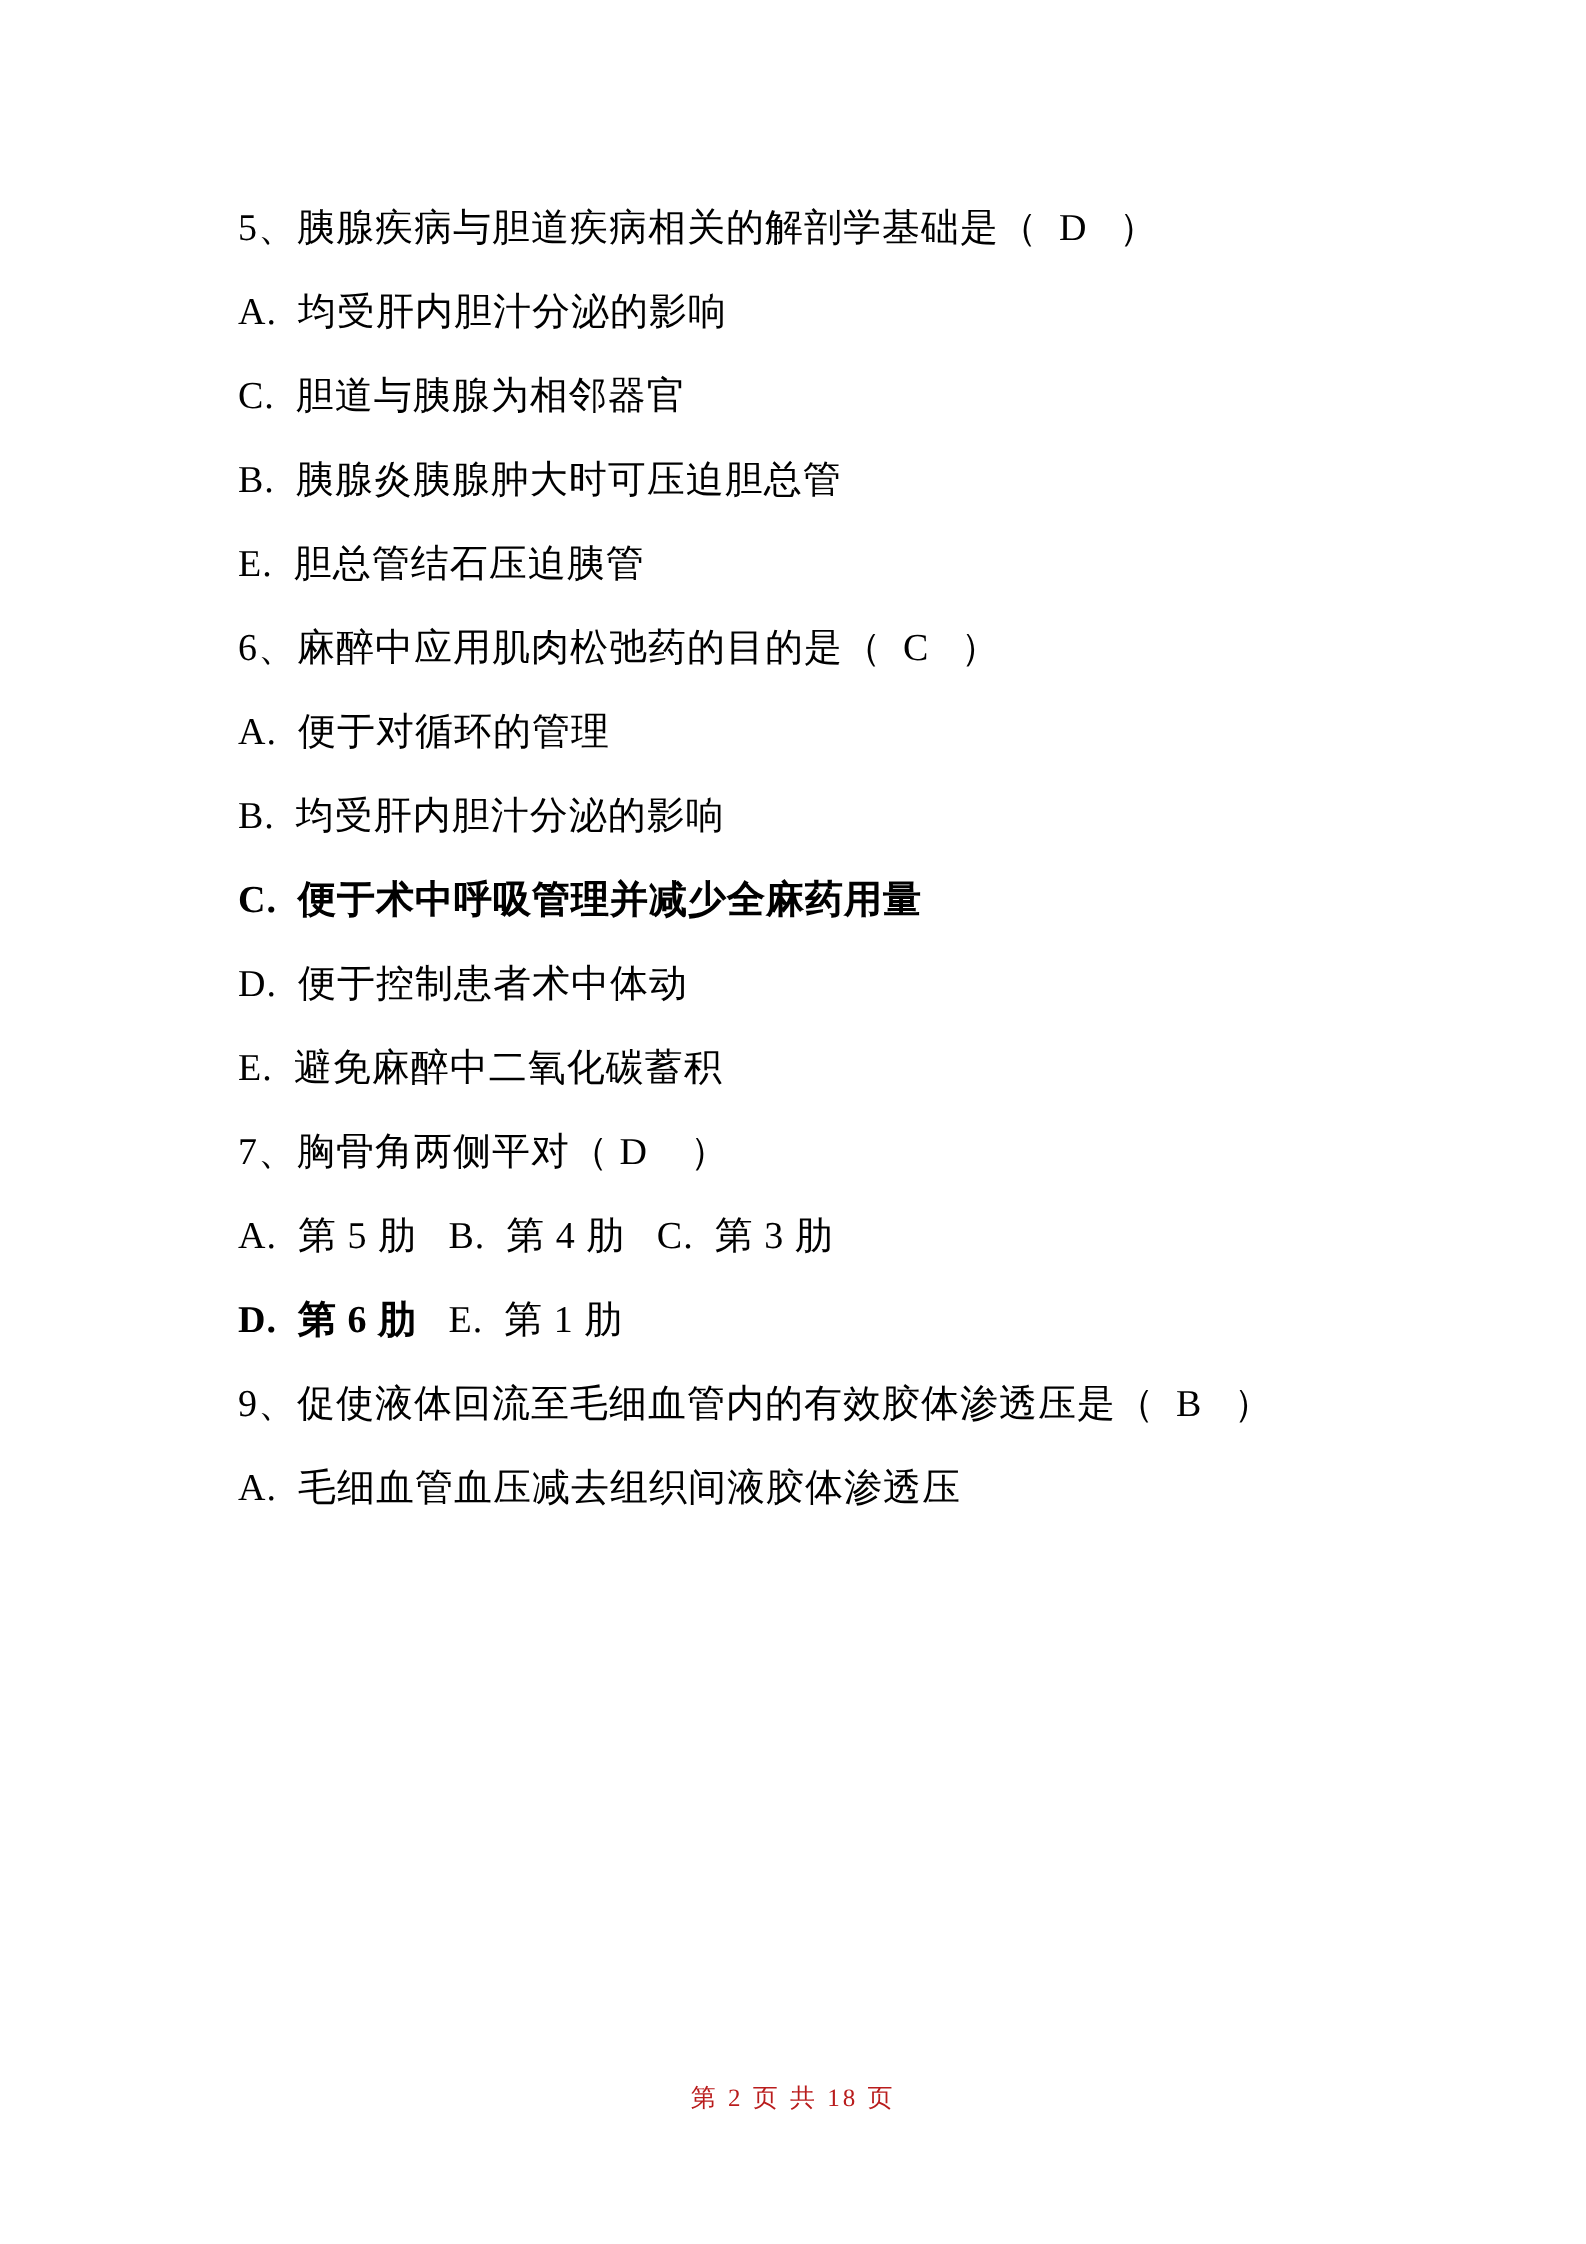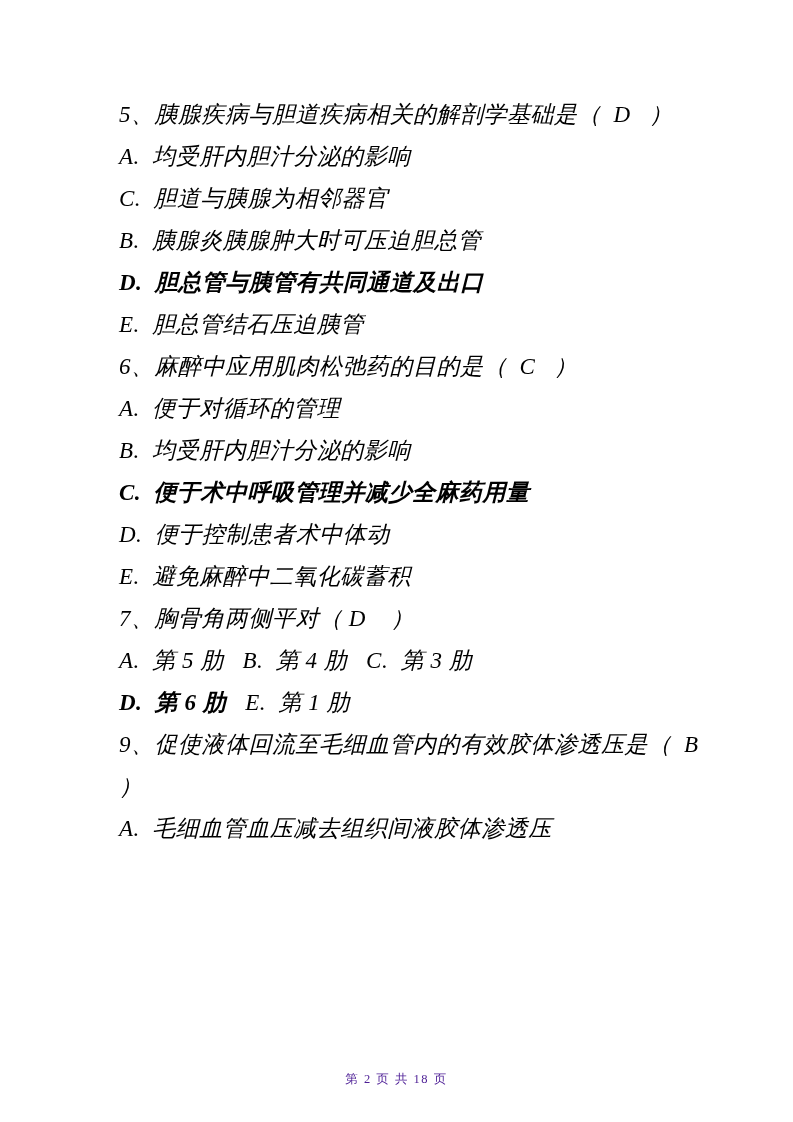--- a/index.html
+++ b/index.html
@@ -13,52 +13,49 @@
     font-family: "Liberation Serif", "DejaVu Serif", serif;
     color: #000000;
   }
   .content {
     position: absolute;
     top: 94px;
     left: 119px;
     right: 55px;
   }
   .line {
-    font-size: 23px;
+    font-size: 19px;
     line-height: 42px;
     white-space: pre-wrap;
     letter-spacing: 0.5px;
-    font-style: italic;
   }
   .seg { font-weight: normal; }
   .seg.bold { font-weight: bold; }
   .footer {
     position: absolute;
     top: 1040px;
     left: 0;
     width: 100%;
     text-align: center;
     font-size: 12.5px;
     line-height: 18px;
     letter-spacing: 1.5px;
-    color: #4c1d95;
-    margin-top: 30px;
+    color: #b91c1c;
   }
 </style>
 </head>
 <body>
 
 <div class="page">
   <main class="content" id="content">
       <div class="question">
         <p class="line"><span class="seg">5、胰腺疾病与胆道疾病相关的解剖学基础是（  D   ）</span></p>
         <p class="line"><span class="seg">A.  均受肝内胆汁分泌的影响</span></p>
         <p class="line"><span class="seg">C.  胆道与胰腺为相邻器官</span></p>
         <p class="line"><span class="seg">B.  胰腺炎胰腺肿大时可压迫胆总管</span></p>
-        <p class="line"><span class="seg bold">D.  胆总管与胰管有共同通道及出口</span></p>
         <p class="line"><span class="seg">E.  胆总管结石压迫胰管</span></p>
       </div>
       <div class="question">
         <p class="line"><span class="seg">6、麻醉中应用肌肉松弛药的目的是（  C   ）</span></p>
         <p class="line"><span class="seg">A.  便于对循环的管理</span></p>
         <p class="line"><span class="seg">B.  均受肝内胆汁分泌的影响</span></p>
         <p class="line"><span class="seg bold">C.  便于术中呼吸管理并减少全麻药用量</span></p>
         <p class="line"><span class="seg">D.  便于控制患者术中体动</span></p>
         <p class="line"><span class="seg">E.  避免麻醉中二氧化碳蓄积</span></p>
       </div>

